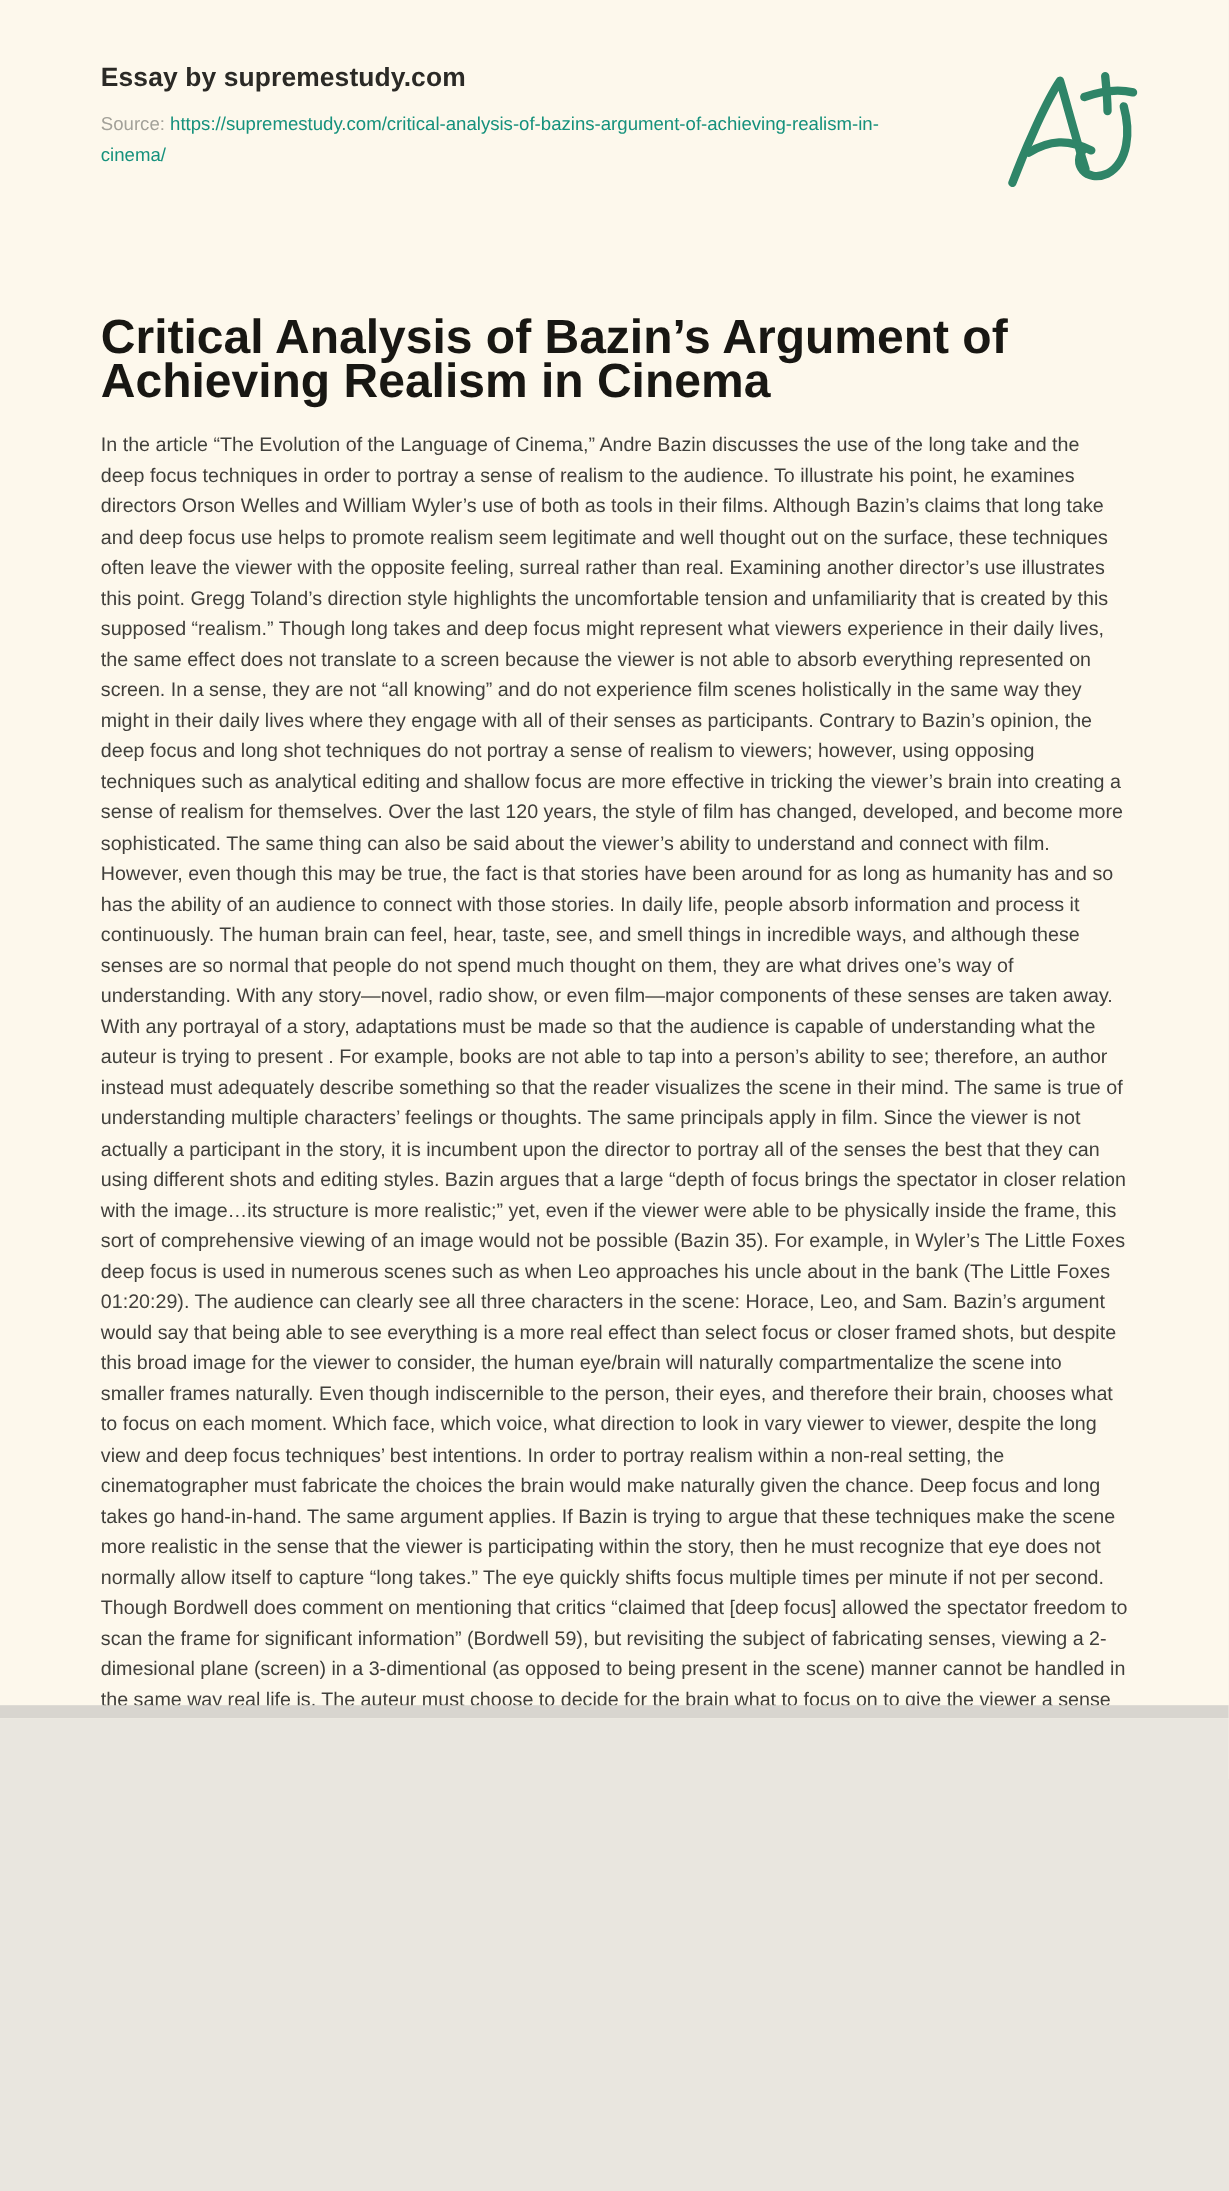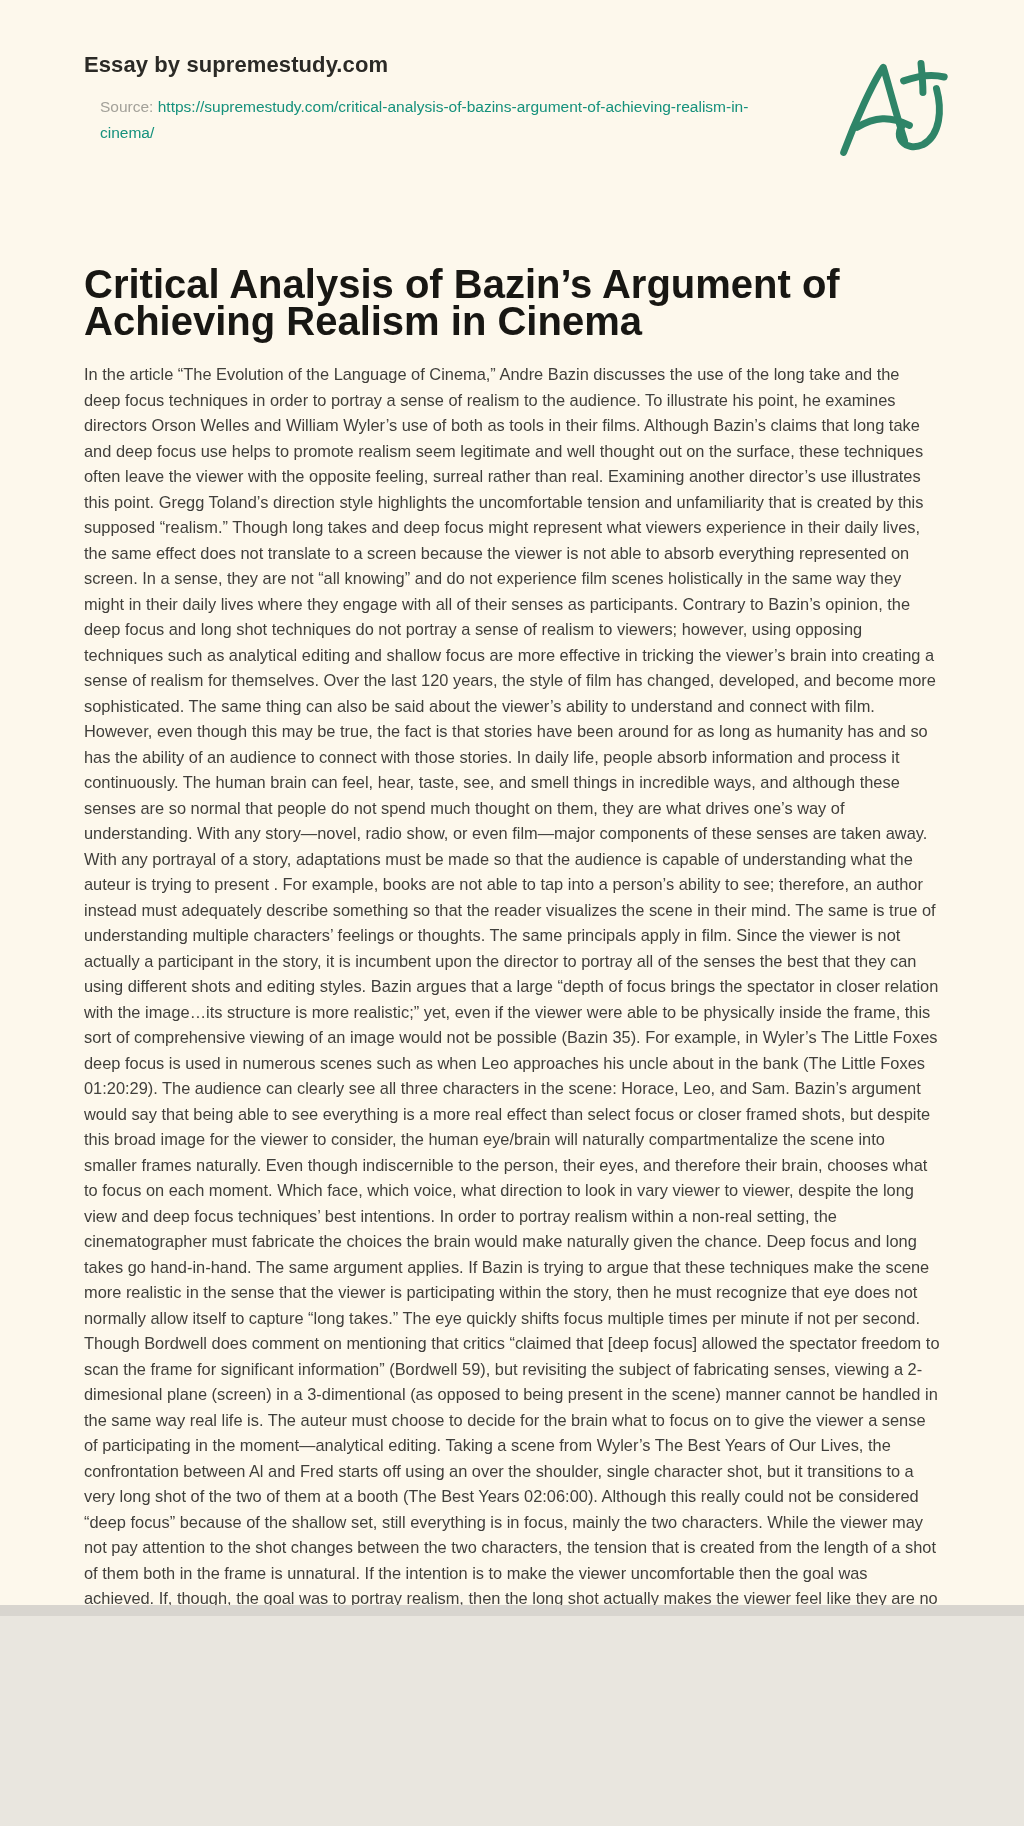--- a/index.html
+++ b/index.html
@@ -4,41 +4,41 @@
 <style>
   * { box-sizing: border-box; }
   html, body { margin: 0; padding: 0; }
   body {
     font-family: "Liberation Sans", sans-serif;
     background: #e9e6df;
   }
   .page {
     position: relative;
     width: 1024px;
-    height: 1616px;
+    height: 1432px;
     margin: 0 auto;
     background: #fdf8ec;
     overflow: hidden;
   }
   .content {
     padding: 52px 84px 0 84px;
   }
   .site-title {
     font-size: 22px;
     font-weight: 700;
     color: #2b2a26;
     margin: 0 0 13px 0;
     letter-spacing: 0.1px;
   }
   .source-line {
     font-size: 15.5px;
     line-height: 26px;
     color: #a3a199;
     max-width: 660px;
-    margin: 16px;
+    margin: 0;
     overflow-wrap: break-word;
   }
   .source-line a {
     color: #15917c;
     text-decoration: none;
     cursor: pointer;
   }
   .logo {
     position: absolute;
     top: 48px;

